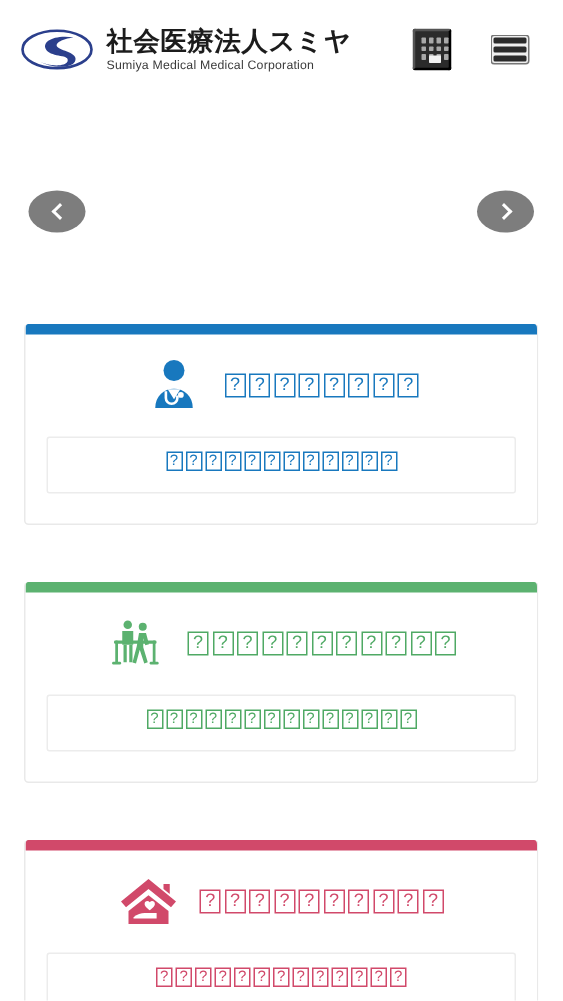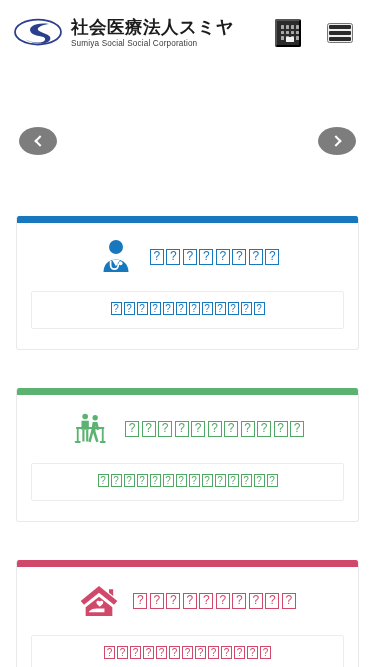--- a/index.html
+++ b/index.html
@@ -14,21 +14,21 @@
 
   
   .header {
     position:relative;
     height:66px;
     background:#ffffff;
     display:flex;
     align-items:center;
     padding:0 14px;
   }
-  .brand { display:flex; gap:9px; }
+  .brand { display:flex; align-items:center; gap:9px; }
   .logo-mark { width:48px; height:30px; flex:none; display:block; }
   .brand-text { display:flex; flex-direction:column; justify-content:center; }
   .brand-title {
     font-size:17.5px;
     font-weight:bold;
     color:#1c1c1c;
     letter-spacing:.5px;
     line-height:20px;
     white-space:nowrap;
   }
@@ -171,21 +171,21 @@
 <div class="page">
 
   <header class="header">
     <a class="brand">
       <svg class="logo-mark" viewBox="0 0 96 60">
         <ellipse cx="48" cy="30" rx="46" ry="25" fill="none" stroke="#2b3f8c" stroke-width="3.5"></ellipse>
         <path d="M70 14 C44 10, 26 20, 34 31 C42 41, 66 36, 62 46 C58 54, 34 52, 24 45 C36 54, 66 57, 72 46 C78 34, 52 32, 48 26 C45 20, 60 15, 70 14 Z" fill="#2b3f8c"></path>
       </svg>
       <span class="brand-text">
         <span class="brand-title">社会医療法人スミヤ</span>
-        <span class="brand-sub">Sumiya Social Social Corporation</span>
+        <span class="brand-sub">Sumiya Medical Medical Corporation</span>
       </span>
     </a>
 
     <div class="header-actions">
       <button class="building-btn">
         <span class="win-grid">
           <i></i>
             <i></i>
             <i></i>
             <i></i>

